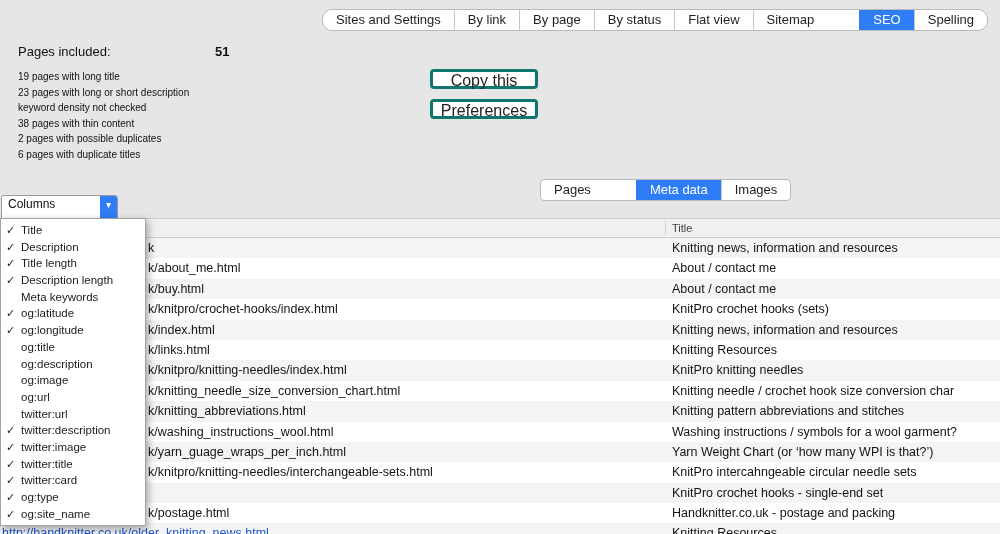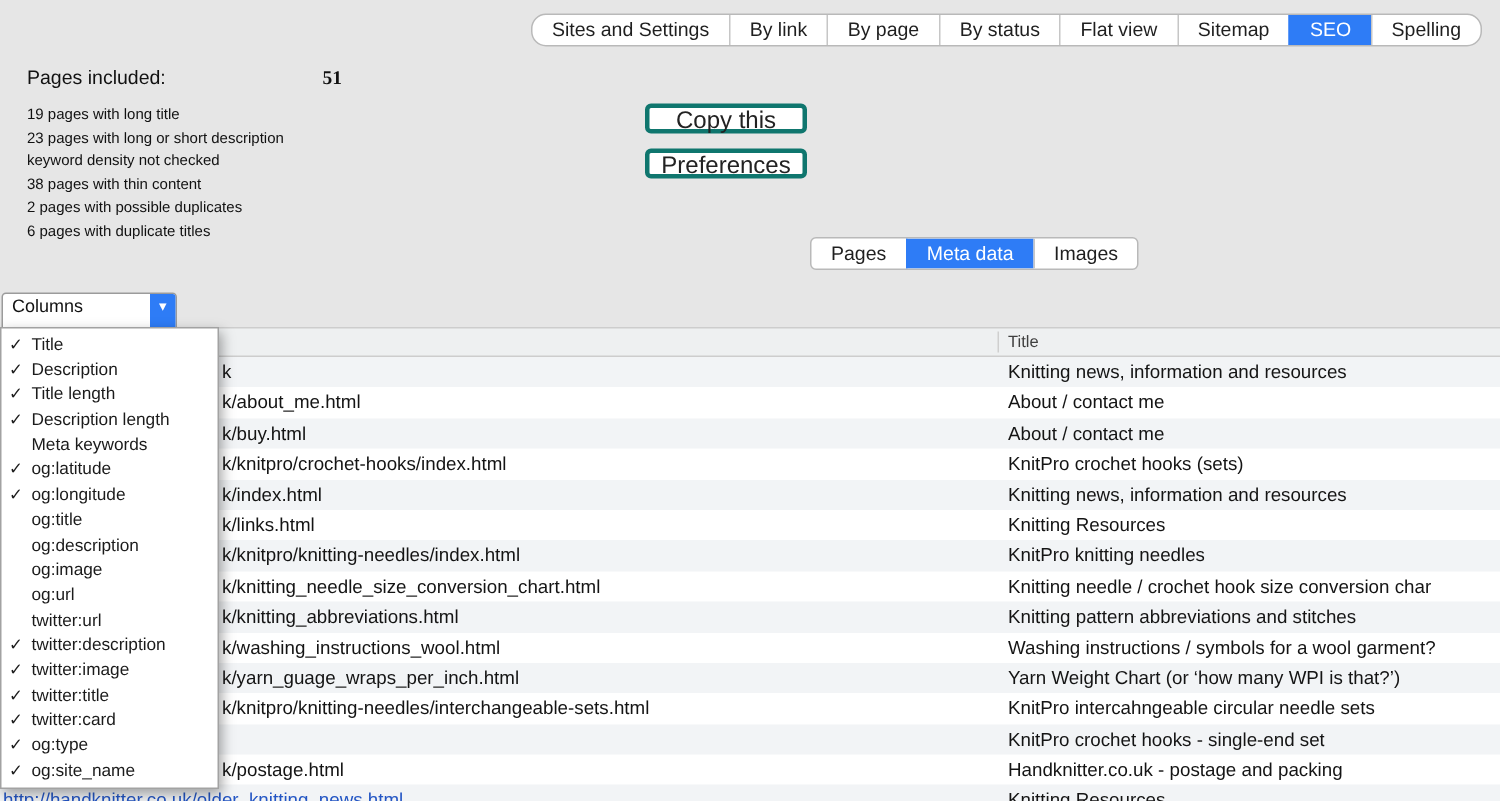--- a/index.html
+++ b/index.html
@@ -7,27 +7,27 @@
     --link:#2456c4;
   }
   *{margin:0;padding:0;box-sizing:border-box;}
   body{font-family:"Liberation Sans","DejaVu Sans",sans-serif;background:#d9d9d9;}
   .window{position:relative;width:1000px;height:534px;background:#e6e6e6;overflow:hidden;}
 
   
   .segbar{position:absolute;display:flex;height:22px;background:#fff;border:1px solid #b9b9b9;border-radius:4px;overflow:hidden;}
   .segbar .seg{padding:0 13px;line-height:20px;font-size:13px;color:#1f1f1f;border-left:1px solid #c6c6c6;white-space:nowrap;cursor:default;}
   .segbar .seg:first-child{border-left:none;}
-  .segbar .seg.active{background:var(--accent);color:#fff;border-left-color:var(--accent);}
+  .segbar .seg.active{background:var(--accent);color:#fff;border-left-color:var(--accent);margin-left:32px;}
   .main-tabbar{top:9px;right:12px;border-radius:10px;}
-  .subtabbar{top:158px;left:540px;}
+  .subtabbar{top:179px;left:540px;}
 
   
   .pages-included-label{position:absolute;left:18px;top:44px;font-size:13px;font-weight:normal;color:#111;}
-  .pages-included-value{position:absolute;left:215px;top:44px;font-size:13px;font-weight:bold;color:#111;font-family:Liberation Serif, serif;}
+  .pages-included-value{position:absolute;left:215px;top:44px;font-size:13px;font-weight:bold;color:#111;}
   .stats{position:absolute;left:18px;top:69px;font-size:10px;line-height:15.5px;color:#111;}
 
   
   .btn{position:absolute;left:430px;width:108px;height:20px;background:#fff;border:3px solid #0f766e;border-radius:4px;font-size:16px;color:#222;text-align:center;line-height:18px;font-family:inherit;}
   .btn-copy{top:69px;}
   .btn-prefs{top:99px;}
 
   
   .columns-popup{position:absolute;left:1px;top:195px;width:117px;height:30px;background:#fff;border:1px solid #9b9b9b;border-radius:3px;font-size:12px;color:#111;}
   .popup-label{position:absolute;left:6px;top:0;line-height:17px;}

